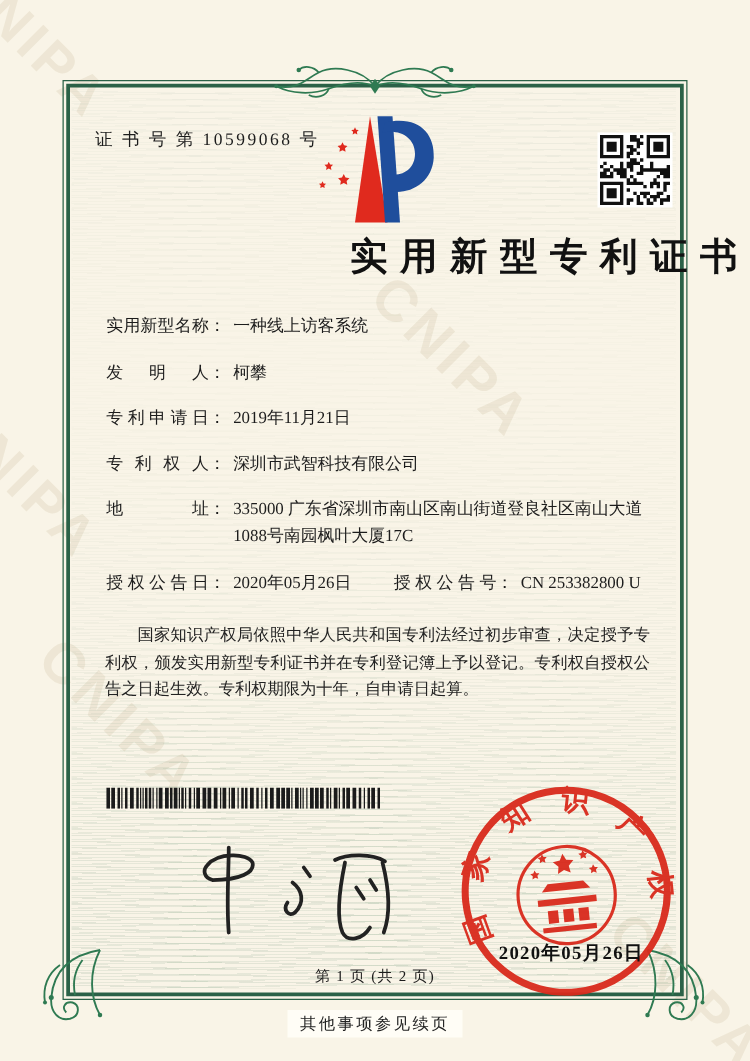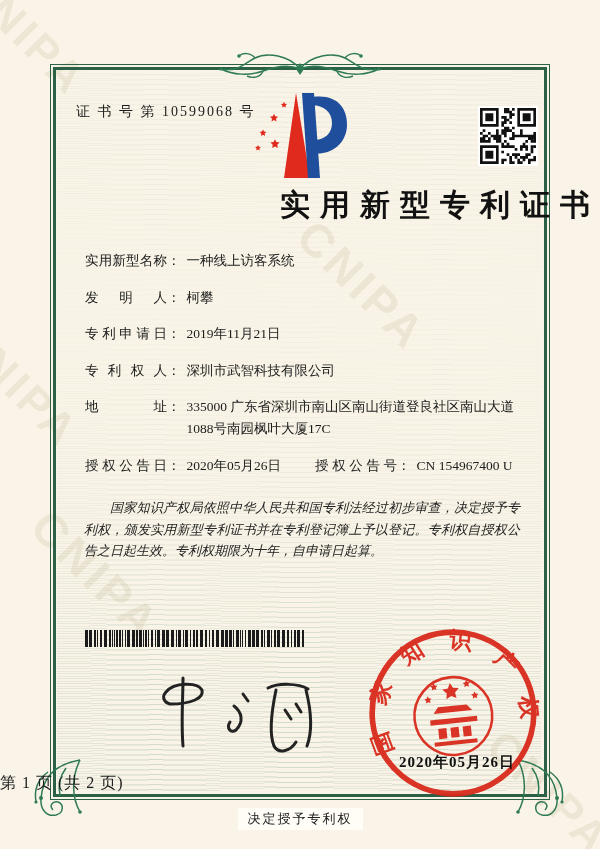--- a/index.html
+++ b/index.html
@@ -40,36 +40,36 @@
       font-size:30px;font-weight:bold;letter-spacing:10px;color:#111;}
 
   .fields{position:absolute;left:85px;top:250px;width:434px;font-size:13.5px;}
   .frow{margin-bottom:14.5px;line-height:22px;}
   .flabel{display:inline-block;width:82px;text-align:justify;text-align-last:justify;vertical-align:top;}
   .fcolon{display:inline-block;vertical-align:top;}
   .fvalue{display:inline-block;margin-left:6px;vertical-align:top;max-width:330px;line-height:22px;}
   .grant-pair2{margin-left:34px;}
 
   .paras{position:absolute;left:84px;top:497px;width:436px;font-size:13px;
-      line-height:21.5px;color:#222;text-align:justify;font-style:italic;}
+      line-height:21.5px;color:#222;text-align:justify;}
   .paras p{margin:0;text-indent:2em;}
 
   .barcode{position:absolute;left:85px;top:630px;width:222px;height:17px;}
 
   .director{position:absolute;left:86px;top:694px;font-size:15px;letter-spacing:2px;}
   .director .name{margin-top:14px;}
   .signature{position:absolute;left:150px;top:672px;width:190px;height:96px;}
 
   .seal{position:absolute;left:366px;top:626px;width:174px;height:174px;
       transform:rotate(-6deg);z-index:3;opacity:.95;}
   .seal-date{position:absolute;left:372px;top:753px;width:170px;text-align:center;
       font-size:15px;font-weight:bold;letter-spacing:1px;color:#111;z-index:4;}
 
-  .page-info{position:absolute;left:0;top:773px;width:100%;
-      font-size:16px;letter-spacing:1px;}
+  .page-info{position:absolute;left:0;top:773px;width:100%;text-align:center;
+      font-size:12px;letter-spacing:1px;}
 
   .footer-note{position:absolute;left:0;top:808px;width:100%;text-align:center;z-index:2;}
   .footer-note span{display:inline-block;background:#fffdf6;padding:2px 10px;
       font-size:13px;letter-spacing:2px;color:#222;}
 
   .ornament-top{position:absolute;left:203px;top:45px;width:194px;height:38px;z-index:2;}
   .corner-orn{position:absolute;width:58px;height:66px;z-index:2;}
   .corner-left{left:26px;top:754px;}
   .corner-right{left:514px;top:754px;transform:scaleX(-1);}
 </style>
@@ -173,21 +173,21 @@
       <div class="frow">
         <span class="flabel">专利申请日</span><span class="fcolon">：</span><span class="fvalue">2019年11月21日</span>
       </div>
       <div class="frow">
         <span class="flabel">专利权人</span><span class="fcolon">：</span><span class="fvalue">深圳市武智科技有限公司</span>
       </div>
       <div class="frow">
         <span class="flabel">地址</span><span class="fcolon">：</span><span class="fvalue">335000 广东省深圳市南山区南山街道登良社区南山大道1088号南园枫叶大厦17C</span>
       </div>
       <div class="frow">
-        <span class="flabel">授权公告日</span><span class="fcolon">：</span><span class="fvalue">2020年05月26日</span><span class="grant-pair2"><span class="flabel">授权公告号</span><span class="fcolon">：</span><span class="fvalue">CN 154967400 U</span></span>
+        <span class="flabel">授权公告日</span><span class="fcolon">：</span><span class="fvalue">2020年05月26日</span><span class="grant-pair2"><span class="flabel">授权公告号</span><span class="fcolon">：</span><span class="fvalue">CN 253382800 U</span></span>
       </div>
     </div>
 
     <div class="paras">
       <p>国家知识产权局依照中华人民共和国专利法经过初步审查，决定授予专利权，颁发实用新型专利证书并在专利登记簿上予以登记。专利权自授权公告之日起生效。专利权期限为十年，自申请日起算。</p>
     </div>
 
     <svg class="barcode" viewBox="0 0 222 17" preserveAspectRatio="none">
       <path fill="#1b1b1b" d="M0,0h3v17h-3zM4,0h3v17h-3zM9,0h2v17h-2zM12,0h1v17h-1zM15,0h2v17h-2zM19,0h3v17h-3zM24,0h2v17h-2zM27,0h1v17h-1zM29,0h1v17h-1zM31,0h2v17h-2zM34,0h2v17h-2zM37,0h1v17h-1zM40,0h1v17h-1zM42,0h3v17h-3zM47,0h3v17h-3zM51,0h2v17h-2zM54,0h3v17h-3zM58,0h1v17h-1zM60,0h2v17h-2zM63,0h1v17h-1zM66,0h2v17h-2zM70,0h1v17h-1zM72,0h3v17h-3zM77,0h3v17h-3zM81,0h3v17h-3zM86,0h3v17h-3zM91,0h1v17h-1zM93,0h3v17h-3zM98,0h1v17h-1zM100,0h3v17h-3zM105,0h1v17h-1zM108,0h2v17h-2zM111,0h2v17h-2zM115,0h3v17h-3zM120,0h2v17h-2zM124,0h1v17h-1zM127,0h2v17h-2zM131,0h3v17h-3zM136,0h3v17h-3zM140,0h3v17h-3zM144,0h3v17h-3zM148,0h1v17h-1zM151,0h3v17h-3zM155,0h1v17h-1zM157,0h1v17h-1zM160,0h1v17h-1zM163,0h3v17h-3zM167,0h3v17h-3zM171,0h3v17h-3zM176,0h2v17h-2zM179,0h1v17h-1zM182,0h3v17h-3zM186,0h1v17h-1zM189,0h2v17h-2zM192,0h3v17h-3zM197,0h3v17h-3zM202,0h2v17h-2zM206,0h1v17h-1zM209,0h2v17h-2zM212,0h3v17h-3zM217,0h2v17h-2z"></path>
     </svg>
@@ -227,16 +227,16 @@
       <text font-size="22" font-weight="bold" fill="#d92a1c" letter-spacing="2" font-family="'Liberation Serif','DejaVu Serif',serif">
         <textPath href="#sealarc" startOffset="0" textLength="296" lengthAdjust="spacing">国家知识产权局</textPath>
       </text>
     </svg>
     <div class="seal-date">2020年05月26日</div>
 
     <div class="page-info">第 1 页 (共 2 页)</div>
   </div>
 
   <div class="footer-note">
-    <span>决定授予专利权</span>
+    <span>其他事项参见续页</span>
   </div>
 
 </div>
 
 </body></html>

